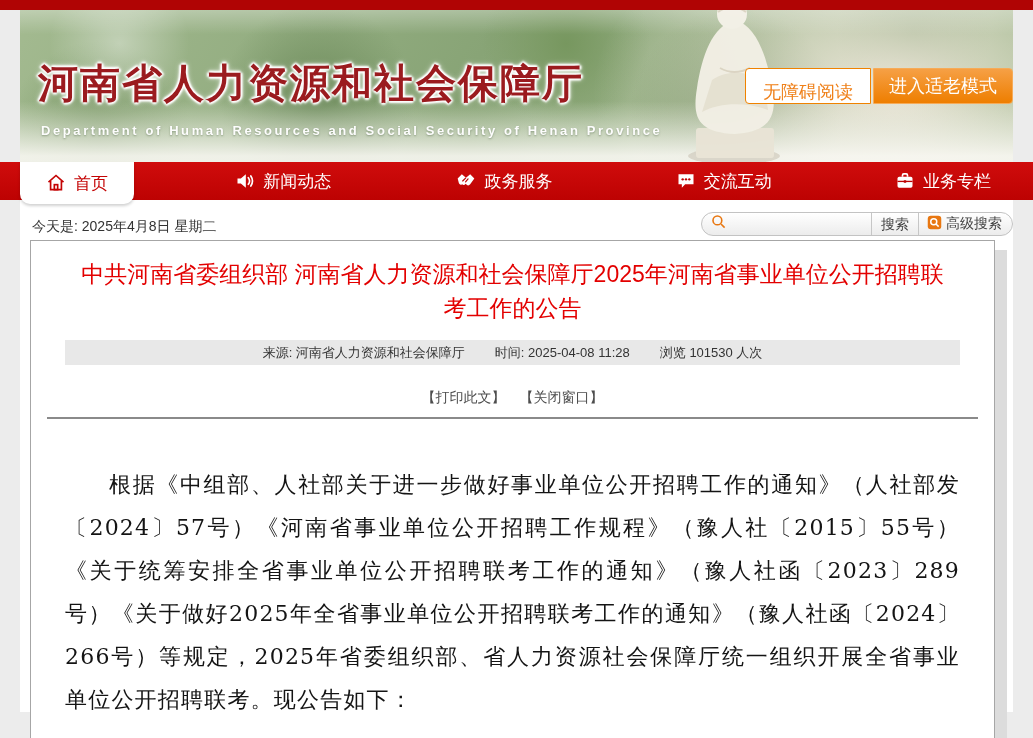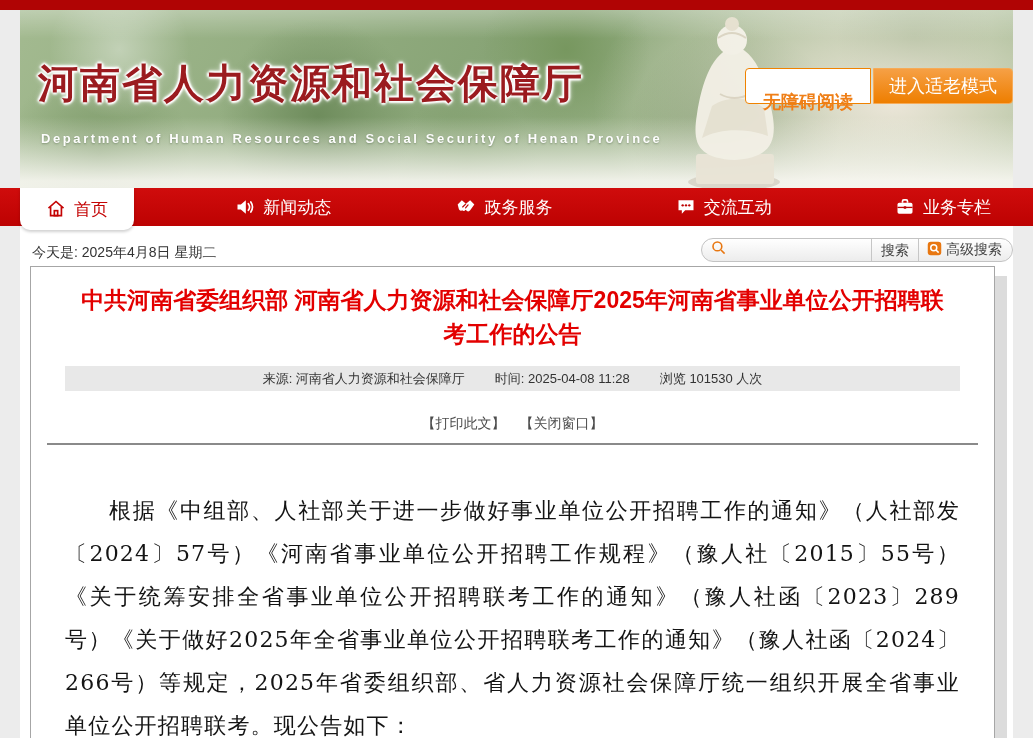--- a/index.html
+++ b/index.html
@@ -5,21 +5,21 @@
   * { margin:0; padding:0; box-sizing:border-box; }
   html,body { width:1033px; height:738px; overflow:hidden; }
   body { background:#ececec; font-family:"Liberation Sans", sans-serif; }
 
   .topbar { height:10px; width:100%; background:#b00404; }
 
   .container { width:993px; margin-left:20px; }
 
   
   .header {
-    position:relative; height:178px; overflow:hidden;
+    position:relative; height:152px; overflow:hidden;
     background-color:#94ad82;
     background-image:
       linear-gradient(to bottom, rgba(255,255,255,.30) 0%, rgba(255,255,255,0) 16%),
       linear-gradient(to bottom, rgba(0,0,0,0) 60%, rgba(252,250,246,.88) 96%),
       radial-gradient(ellipse 430px 250px at 88% 52%, rgba(255,242,236,.82), rgba(255,242,236,0) 70%),
       radial-gradient(circle 100px at 10% 22%, rgba(255,255,255,.38), rgba(255,255,255,0) 70%),
       radial-gradient(circle 140px at 30% 60%, #6e8c5c, rgba(110,140,92,0) 70%),
       radial-gradient(circle 120px at 55% 22%, #77975f, rgba(119,151,95,0) 70%),
       radial-gradient(circle 150px at 72% 68%, #6a8a58, rgba(106,138,88,0) 70%),
       radial-gradient(circle 110px at 90% 15%, #7d9c6a, rgba(125,156,106,0) 70%),
@@ -29,27 +29,26 @@
   }
   .header-title {
     position:absolute; left:18px; top:46px;
     font-size:40px; font-weight:bold; color:#9b1b1f; letter-spacing:2px;
     text-shadow:-2px 0 2px #fff, 2px 0 2px #fff, 0 -2px 2px #fff, 0 2px 2px #fff, 0 0 6px #fff;
   }
   .header-sub {
     position:absolute; left:21px; top:113px;
     font-size:13px; font-weight:bold; color:#fdfdfd; letter-spacing:2.6px;
     text-shadow:0 1px 2px rgba(90,110,80,.55);
-    margin-top:8px;
   }
   .statue { position:absolute; left:652px; bottom:0; width:128px; height:172px; opacity:.96; }
   .header-btns { position:absolute; right:0; top:58px; display:flex; }
   .btn-accessible {
-    height:36px; padding:16px 17px; background:#fff; border:1px solid #ef8200;
-    color:#ef7f17; font-size:18px; line-height:34px; border-radius:4px 0 0 4px; cursor:pointer;font-weight:bold;
+    height:36px; padding:6px 17px; background:#fff; border:1px solid #ef8200;
+    color:#ef7f17; font-size:18px; line-height:34px; border-radius:4px 0 0 4px; cursor:pointer;
   }
   .btn-elder {
     height:36px; padding:0 15px; margin-left:2px;
     background:linear-gradient(#f6a045,#ee7e00); border:1px solid #f6ab58;
     color:#fff; font-size:18px; line-height:34px; border-radius:0 4px 4px 0; cursor:pointer;
   }
 
   
   .nav { width:100%; height:38px; background:linear-gradient(#d00c0c,#bd0202); }
   .nav-inner { width:993px; margin-left:20px; height:38px; display:flex; align-items:center; justify-content:space-between; }
@@ -81,21 +80,21 @@
 
   
   .content { background:#fff; padding-top:4px; height:476px; }
   .panel {
     margin-left:10px; width:965px; height:600px;
     background:#fff; border:1px solid #a6a6a6;
     box-shadow:12px 10px 0 #dcdcdc;
   }
   .article-title {
     margin:16px 44px 0; text-align:center;
-    font-size:23px; font-weight:bold; color:#e30000; line-height:34px;
+    font-size:23px; font-weight:normal; color:#e30000; line-height:34px;
   }
   .meta-bar {
     margin:15px 34px 0; height:25px; background:#e8e8e8;
     display:flex; align-items:center; justify-content:center; gap:30px;
     font-size:13px; color:#333;
   }
   .action-row { margin-top:24px; text-align:center; font-size:14px; color:#4d4d4d; }
   .action-row a { color:#4d4d4d; text-decoration:none; margin:0 5px; cursor:pointer; }
   .rule { margin:10px 16px 0; border:none; border-top:2px solid #8a8a8a; }
   .article-body {

